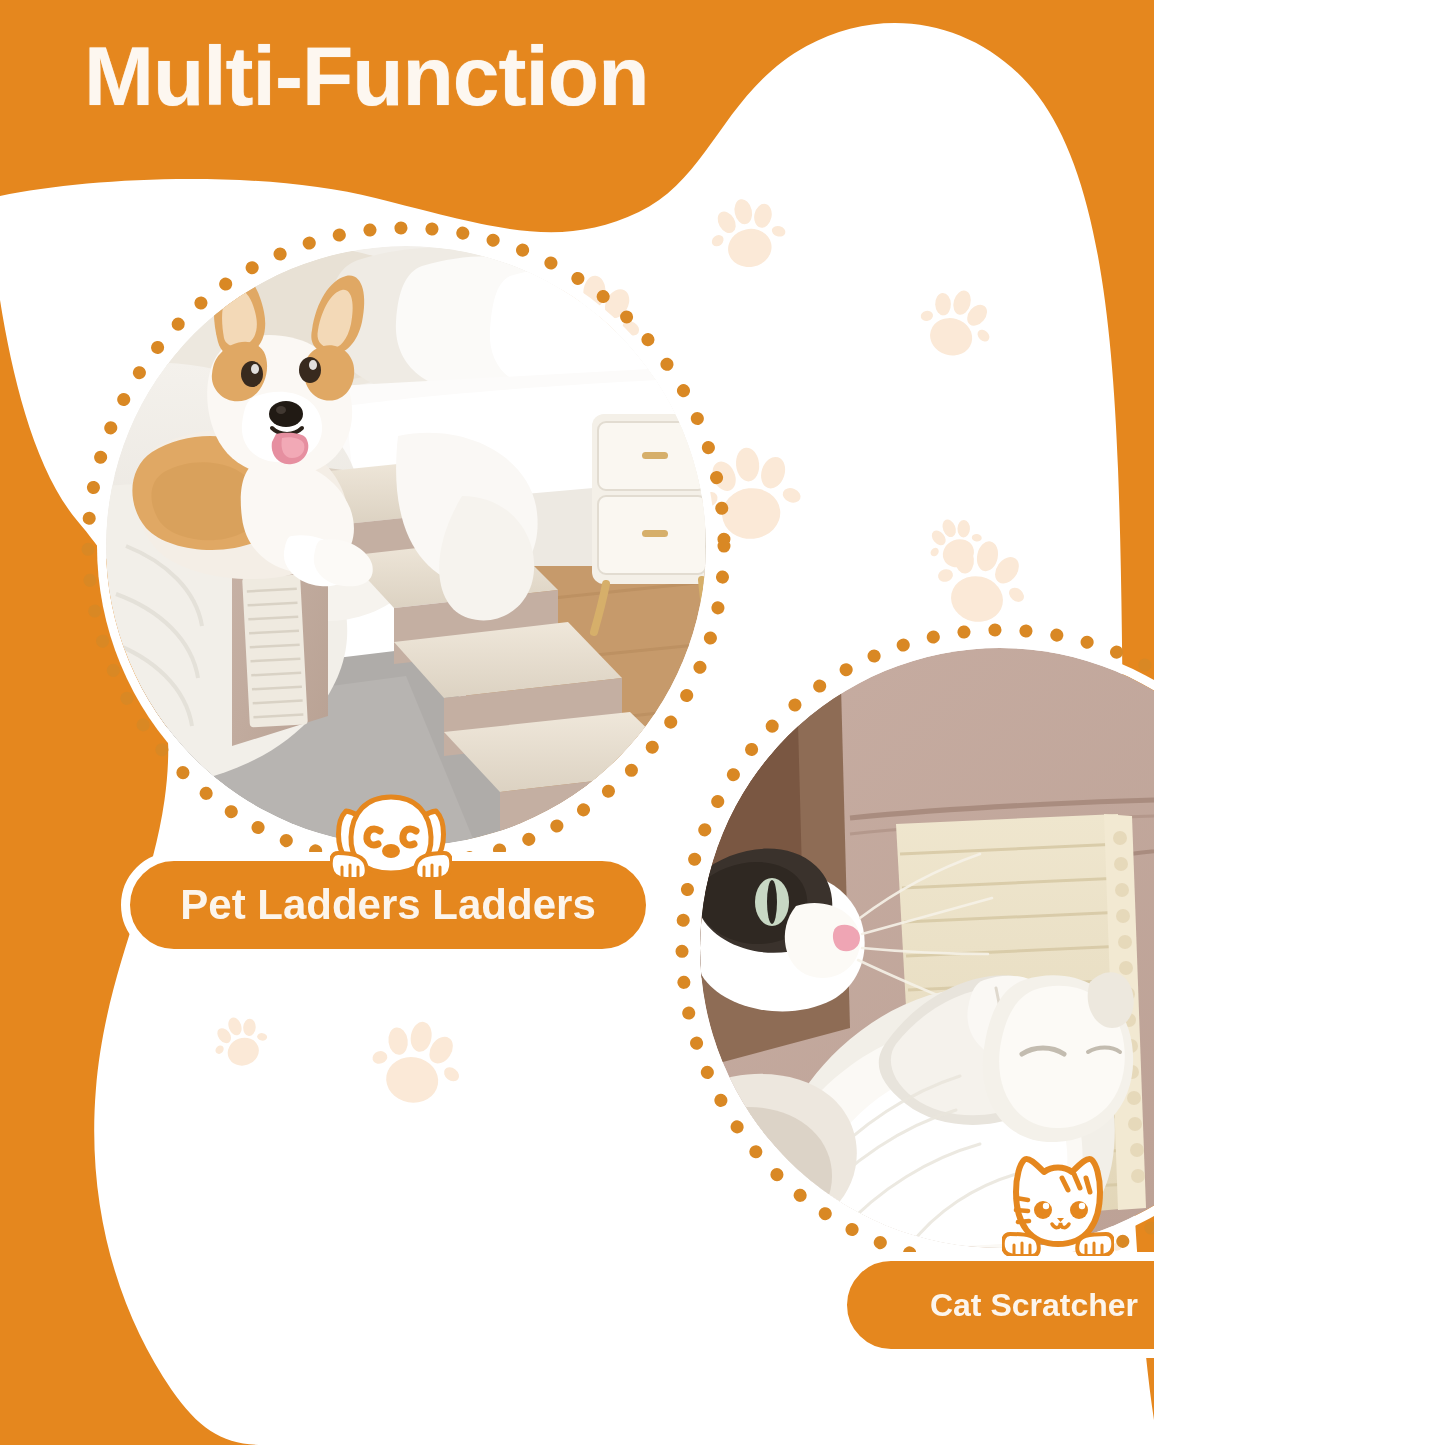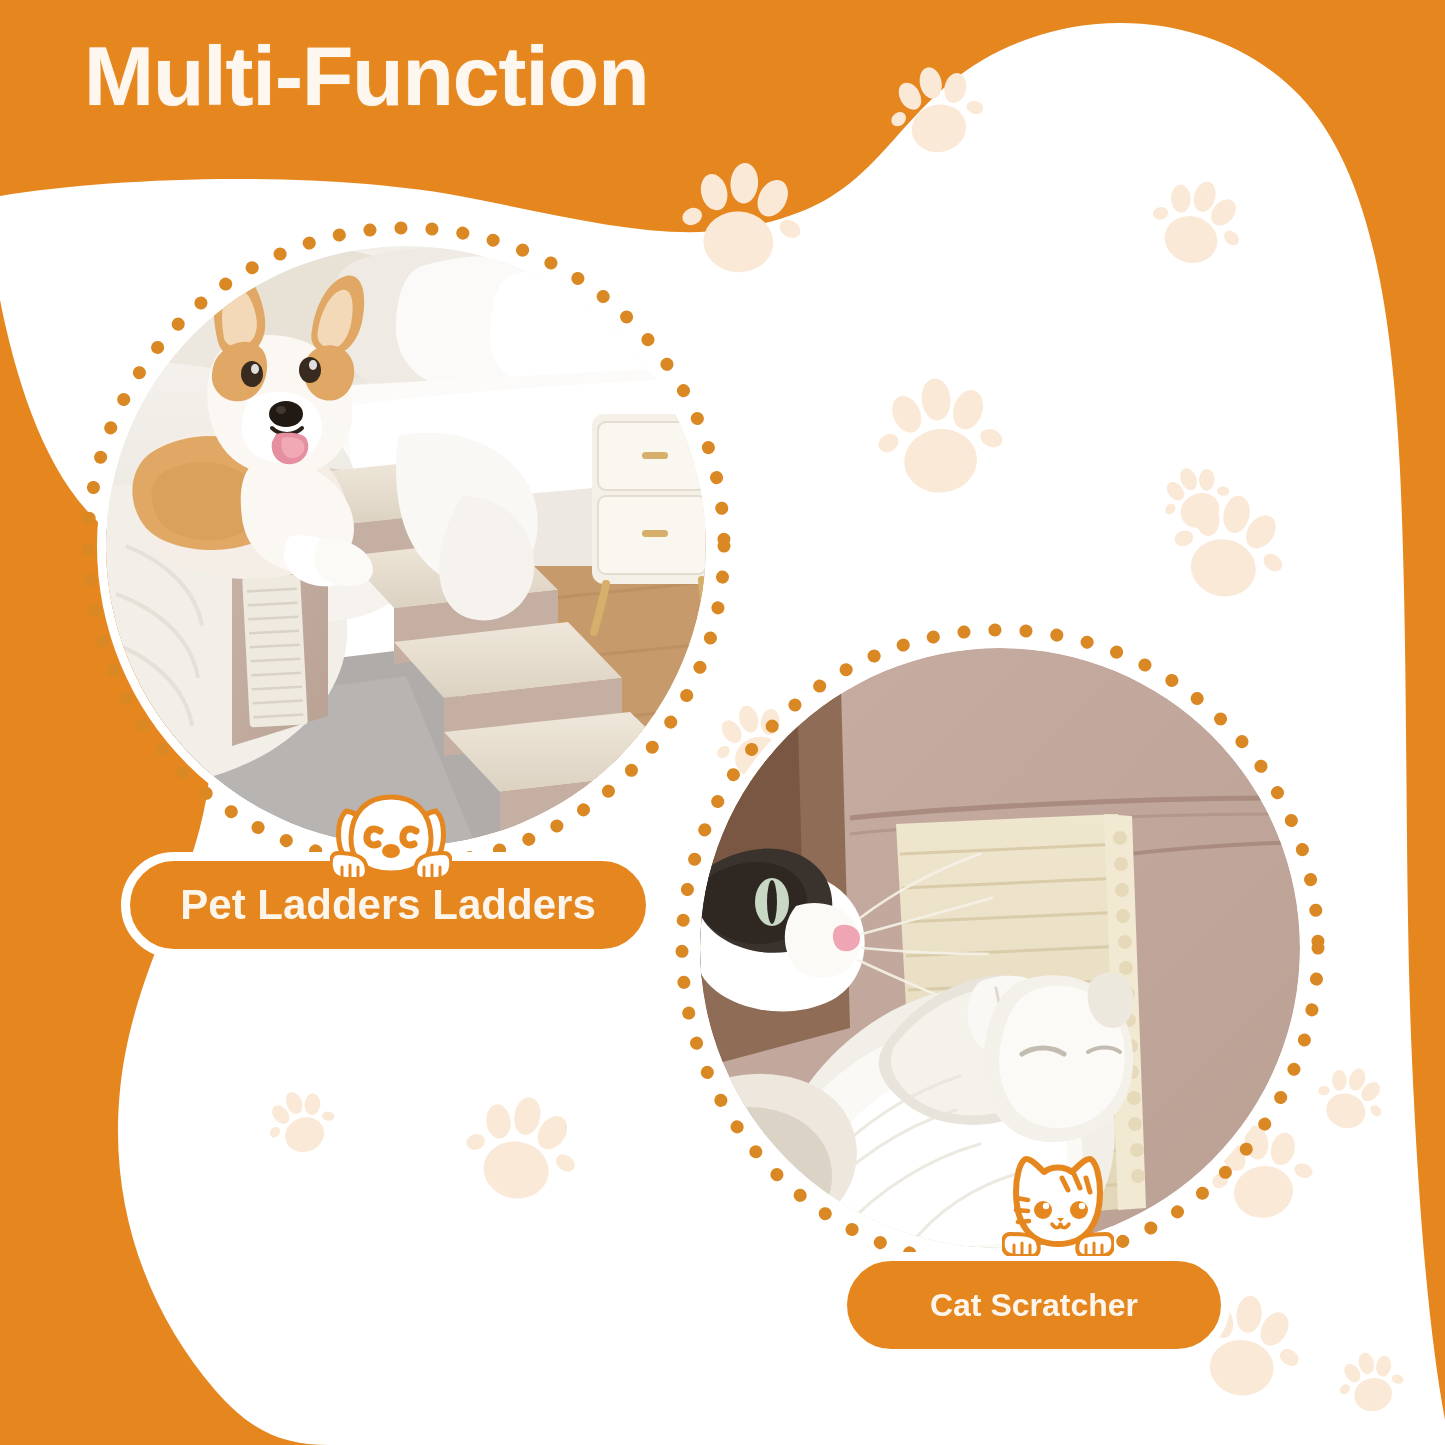--- a/index.html
+++ b/index.html
@@ -1,18 +1,18 @@
 <!DOCTYPE html>
 <html><head>
 <meta charset="utf-8">
 <style>
   html,body{margin:0;padding:0;background:#fff;}
   *{box-sizing:border-box;}
   #stage{
-    position:relative;width:1445px;height:1445px;overflow:hidden;
+    position:relative;width:1154px;height:1445px;overflow:hidden;
     background:#E5871E;
     font-family:"Liberation Sans", sans-serif;
   }
   
   .blob{position:absolute;inset:0;z-index:1;}
   .blob svg{display:block;width:100%;height:100%;}
   
   .paws{position:absolute;inset:0;z-index:2;pointer-events:none;}
   .paws svg{display:block;width:100%;height:100%;}
   

